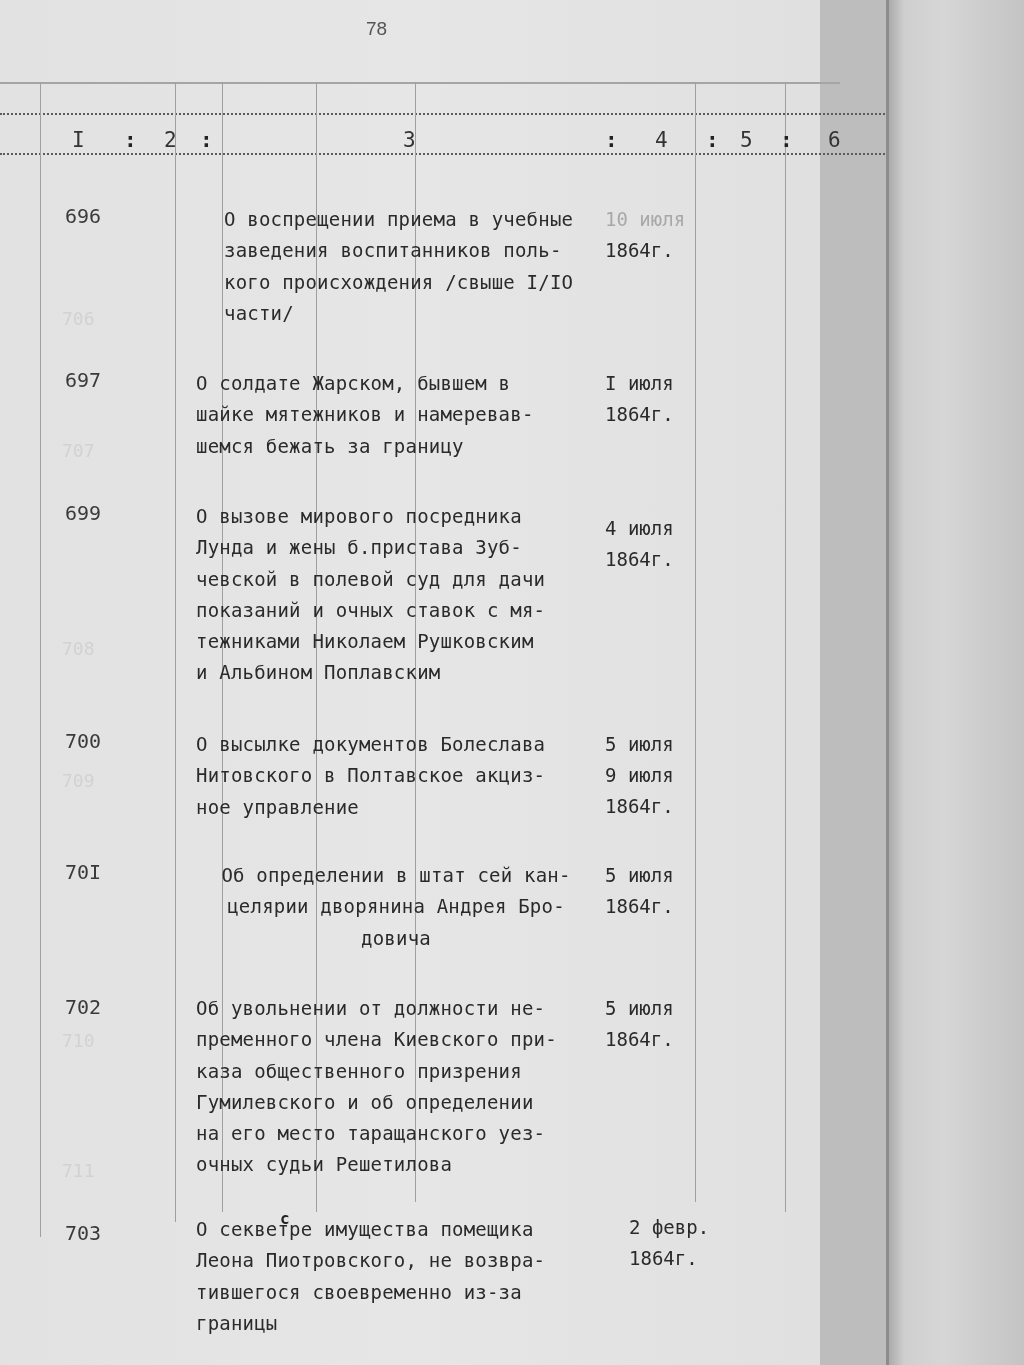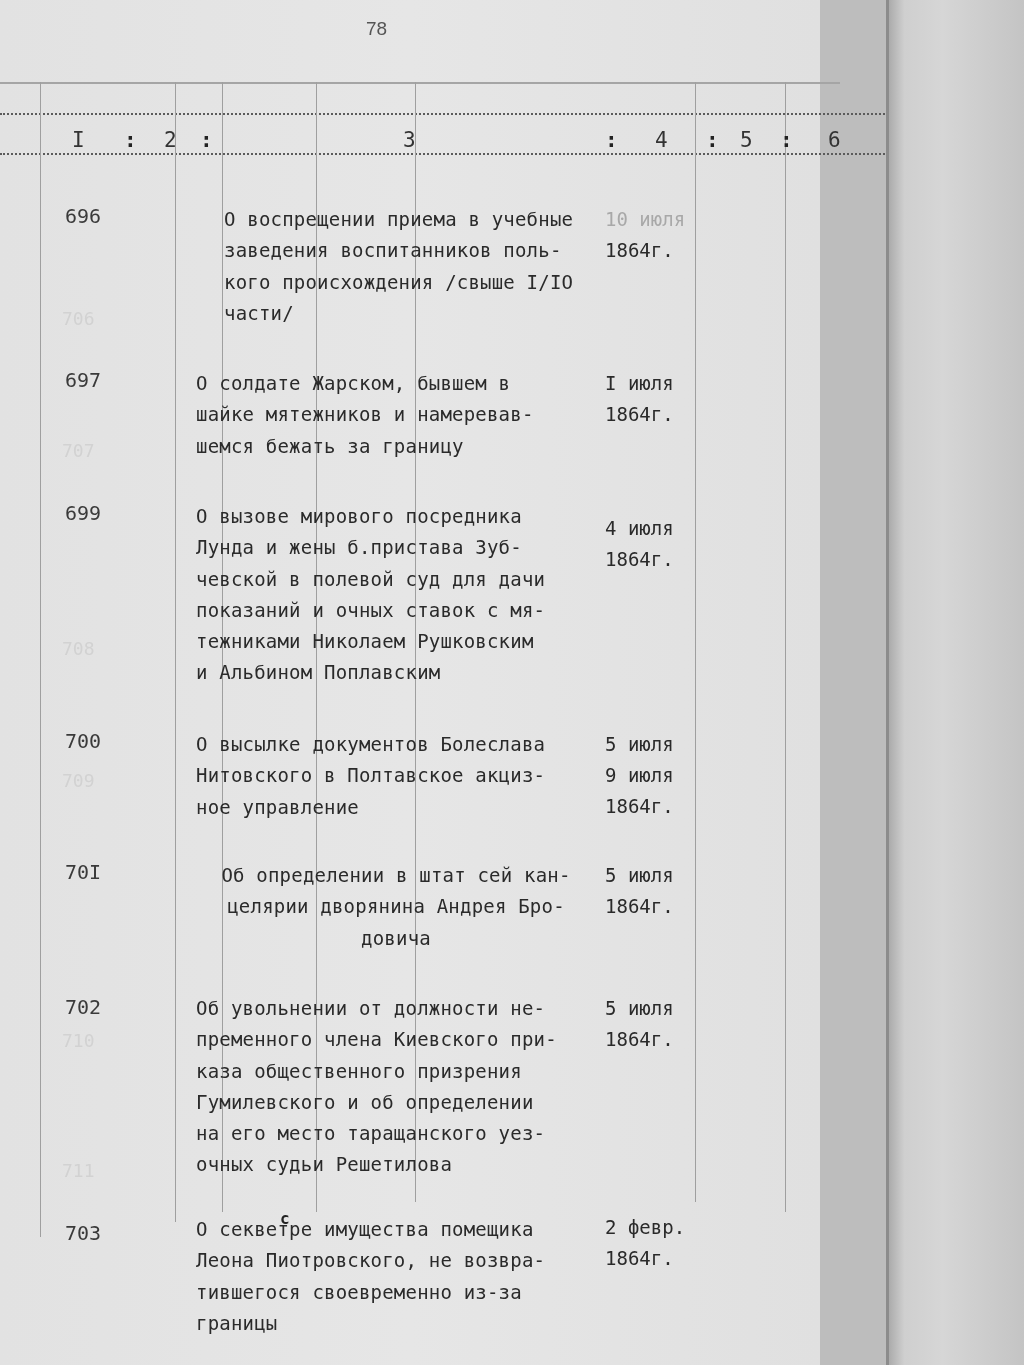--- a/index.html
+++ b/index.html
@@ -110,16 +110,16 @@
     <span class="row-num" style="top:995px;">702</span>
     <div class="row-text" style="top:993px;"><div>Об увольнении от должности не-</div><div>пременного члена Киевского при-</div><div>каза общественного призрения</div><div>Гумилевского и об определении</div><div>на его место таращанского уез-</div><div>очных судьи Решетилова</div></div>
     <div class="row-date" style="top:993px;"><div>5 июля</div><div>1864г.</div></div>
   </div>
 
   <span class="insert-mark">с</span>
 
   <div>
     <span class="row-num" style="top:1221px;">703</span>
     <div class="row-text" style="top:1214px;"><div>О секветре имущества помещика</div><div>Леона Пиотровского, не возвра-</div><div>тившегося своевременно из-за</div><div>границы</div></div>
-    <div class="row-date" style="top:1212px;"><div>2 февр.</div><div>1864г.</div></div>
+    <div class="row-date" style="top:1212px;margin-left:24px;"><div>2 февр.</div><div>1864г.</div></div>
   </div>
 </div>
 <div class="page-edge"></div>
 
 </body></html>

